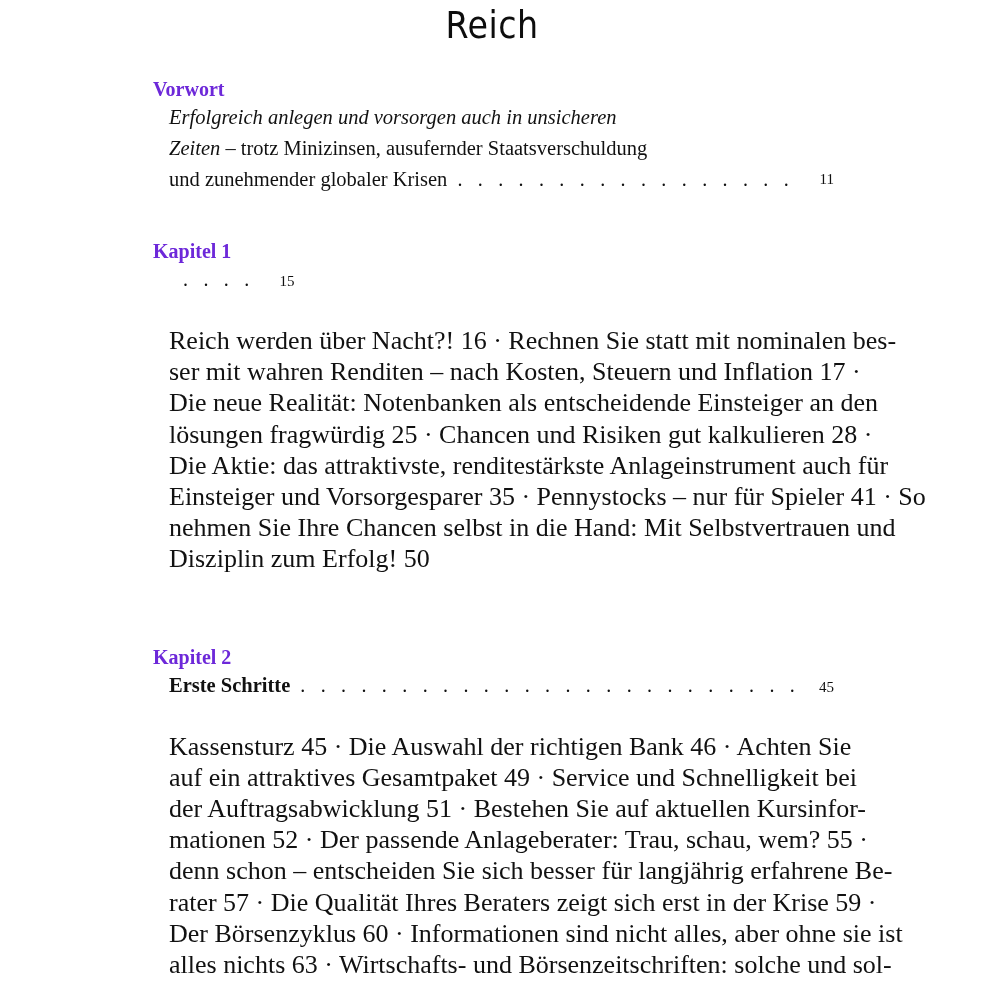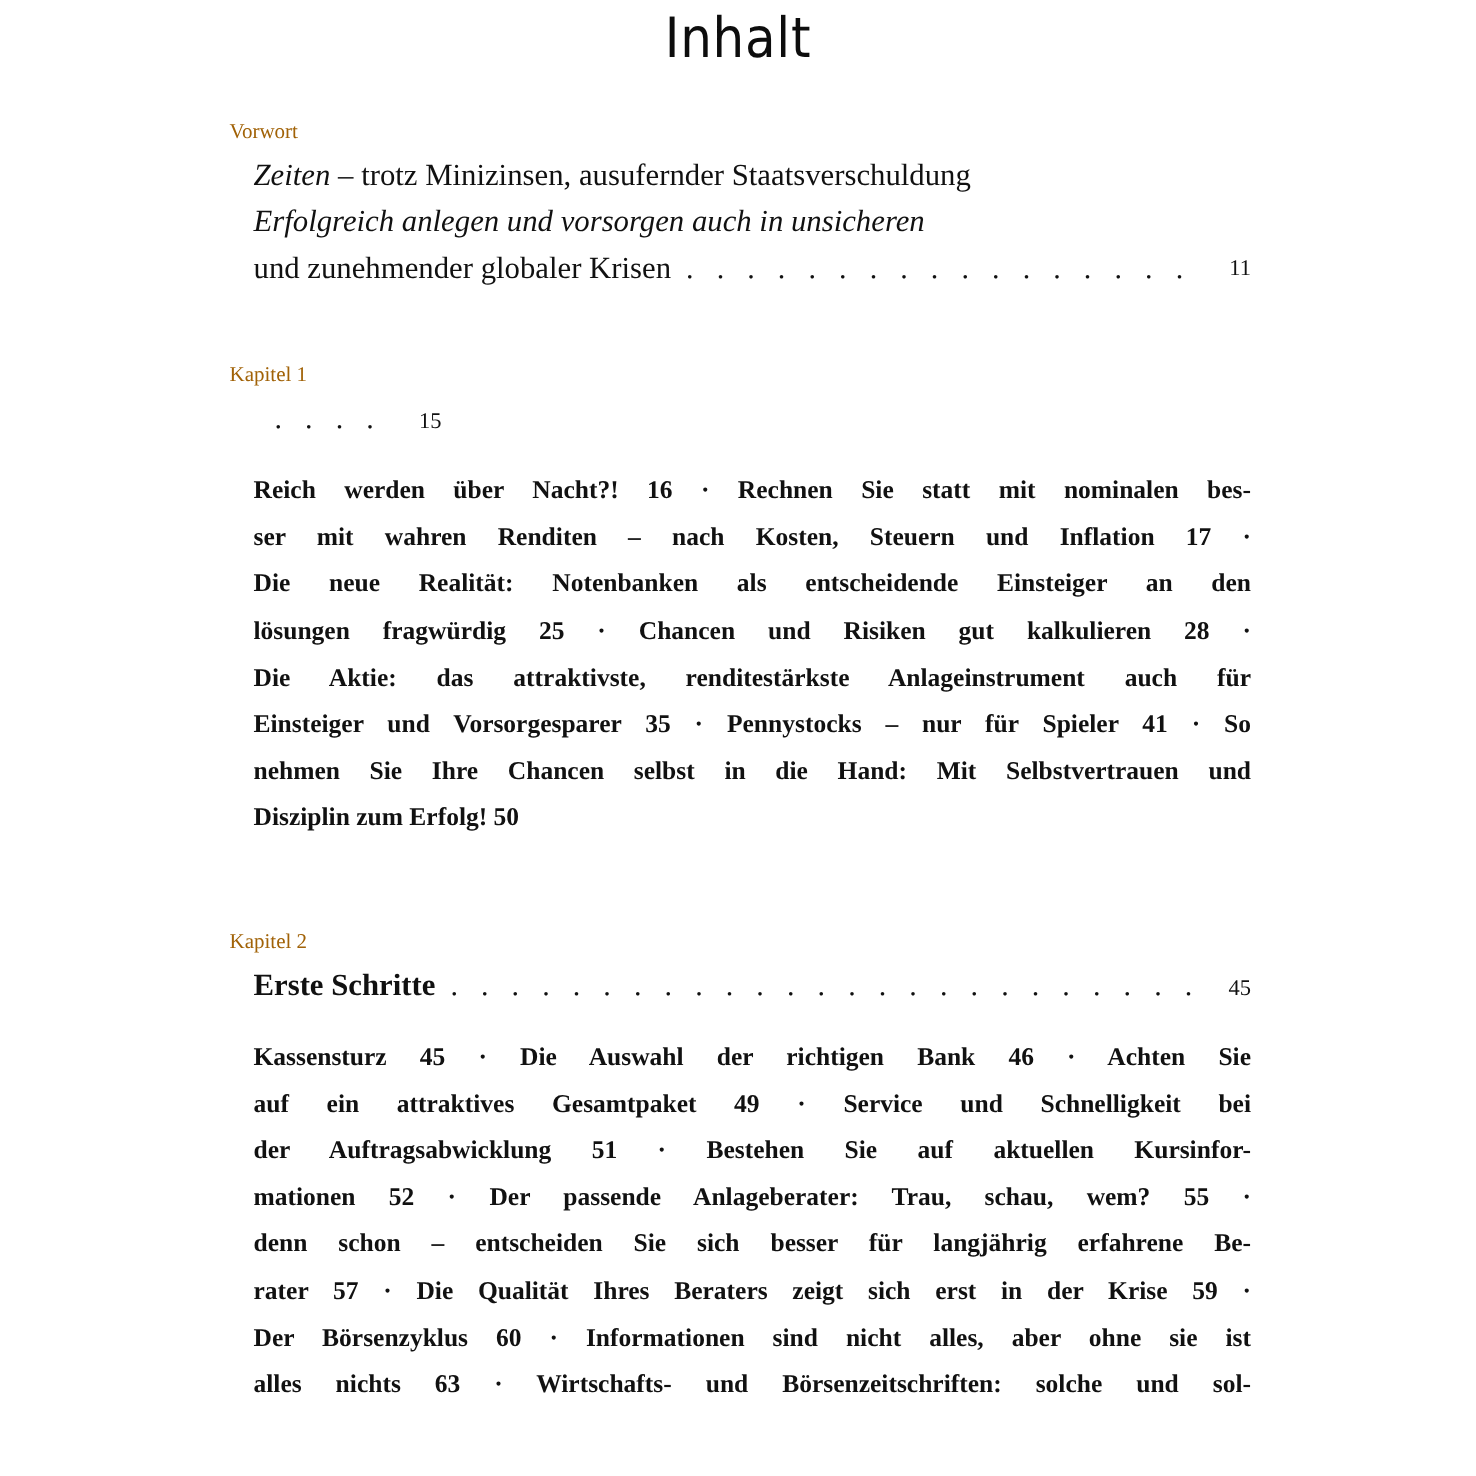--- a/index.html
+++ b/index.html
@@ -41,25 +41,25 @@
     position: absolute;
     left: 153px;
     top: 76px;
     width: 681px;   
   }
 
   .entry { margin: 0; }
 
   
   .kicker {
-    font-size: 14px;
+    font-size: 20px;
     line-height: 26px;
-    color: #a16207;
+    color: #6d28d9;
     margin: 0;
-    font-weight: 400;
+    font-weight: 700;
   }
 
   
   .title-row {
     display: flex;
     align-items: baseline;
     margin-left: 16px;       
     width: 665px;
   }
 
@@ -102,61 +102,60 @@
 
   
   .inline-tail {
     display: flex;
     align-items: flex-end;
   }
   .inline-tail .last-words { white-space: nowrap; }
 
   
   .blurb {
-    margin: 2px;
+    margin: 16px;
     margin-left: 16px;
     width: 665px;
-    font-size: 17px;
+    font-size: 26px;
     line-height: 31.2px;
     text-align: justify;
     text-justify: inter-word;
     hyphens: none;
-    font-weight: bold;
   }
   .blurb .ln {
     display: block;
     text-align: justify;
     text-align-last: justify;
     white-space: nowrap;
   }
   .blurb .ln.last {
     text-align-last: left;
   }
 
   .gap-lg { height: 31px; }
   .gap-md { height: 22px; }
   .gap-sm { height: 12px; }
 </style>
 </head>
 <body>
 
 <div class="page">
 
-  <h1 class="page-title">Inhalt</h1>
+  <h1 class="page-title">Reich</h1>
 
   <div class="toc">
 
     <div class="entry">
       <div class="kicker">Vorwort</div>
       <div class="title-block">
         <div>
-          <span class="ital">Zeiten</span><span> – trotz Minizinsen, ausufernder Staatsverschuldung</span>
+          <span class="ital">Erfolgreich anlegen und vorsorgen auch in unsicheren</span>
         </div>
         <div>
-          <span class="ital">Erfolgreich anlegen und vorsorgen auch in unsicheren</span>
+          <span class="ital">Zeiten</span><span> – trotz Minizinsen, ausufernder Staatsverschuldung</span>
         </div>
         <div class="inline-tail">
           <span class="last-words">und zunehmender globaler Krisen</span>
           <span class="leader">. . . . . . . . . . . . . . . . . .</span>
           <span class="pageno">11</span>
         </div>
       </div>
     </div>
 
     <div class="gap-lg"></div>

